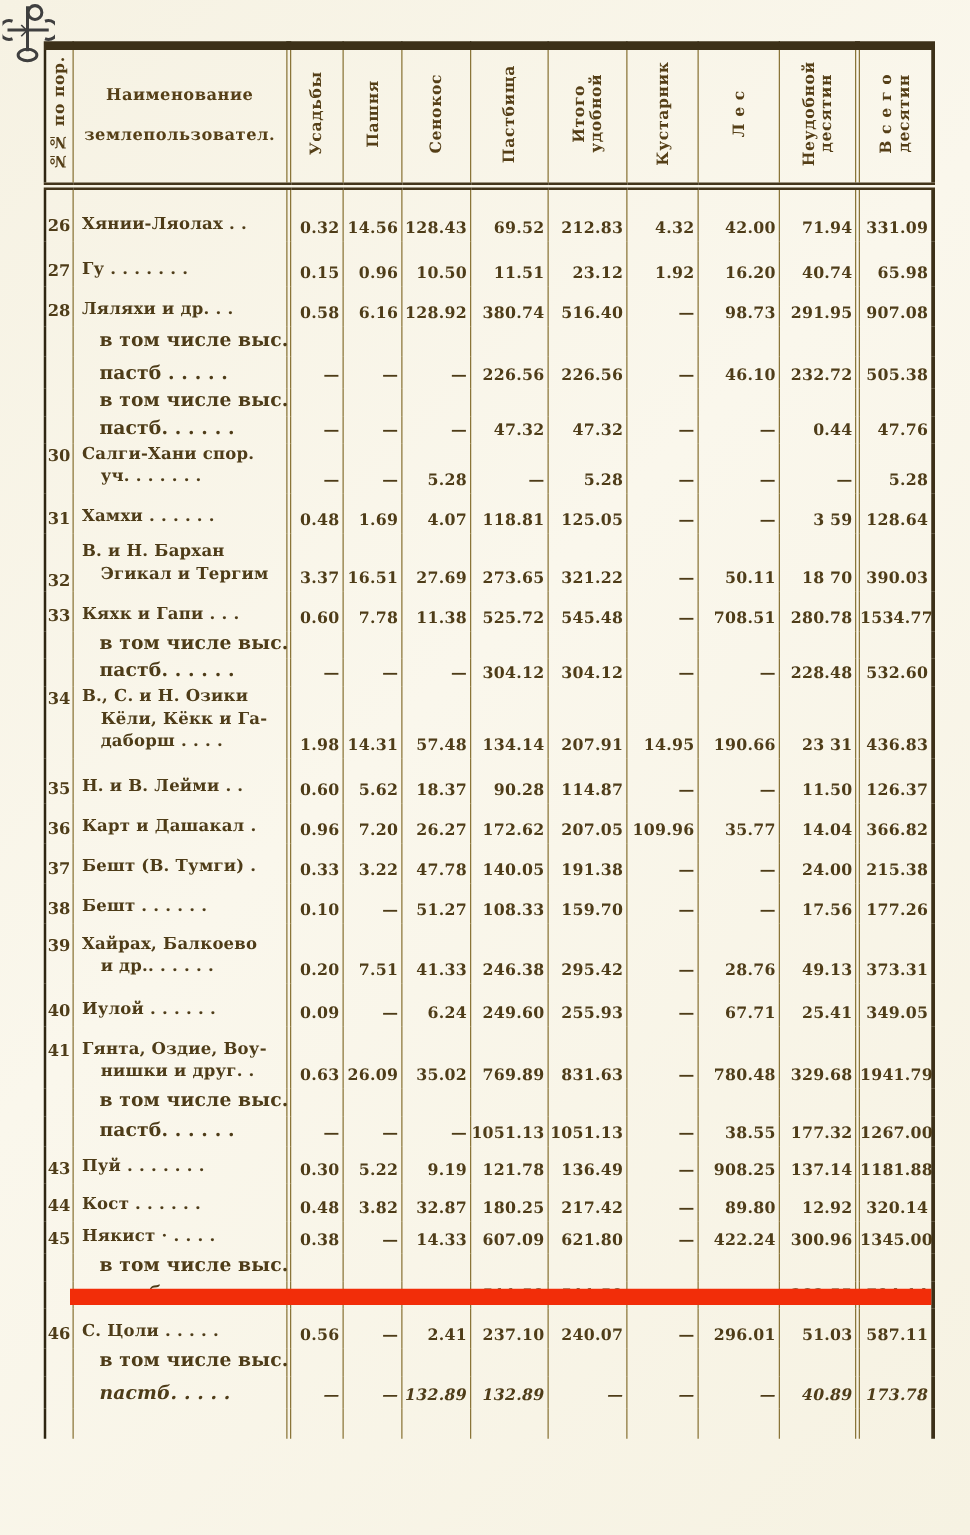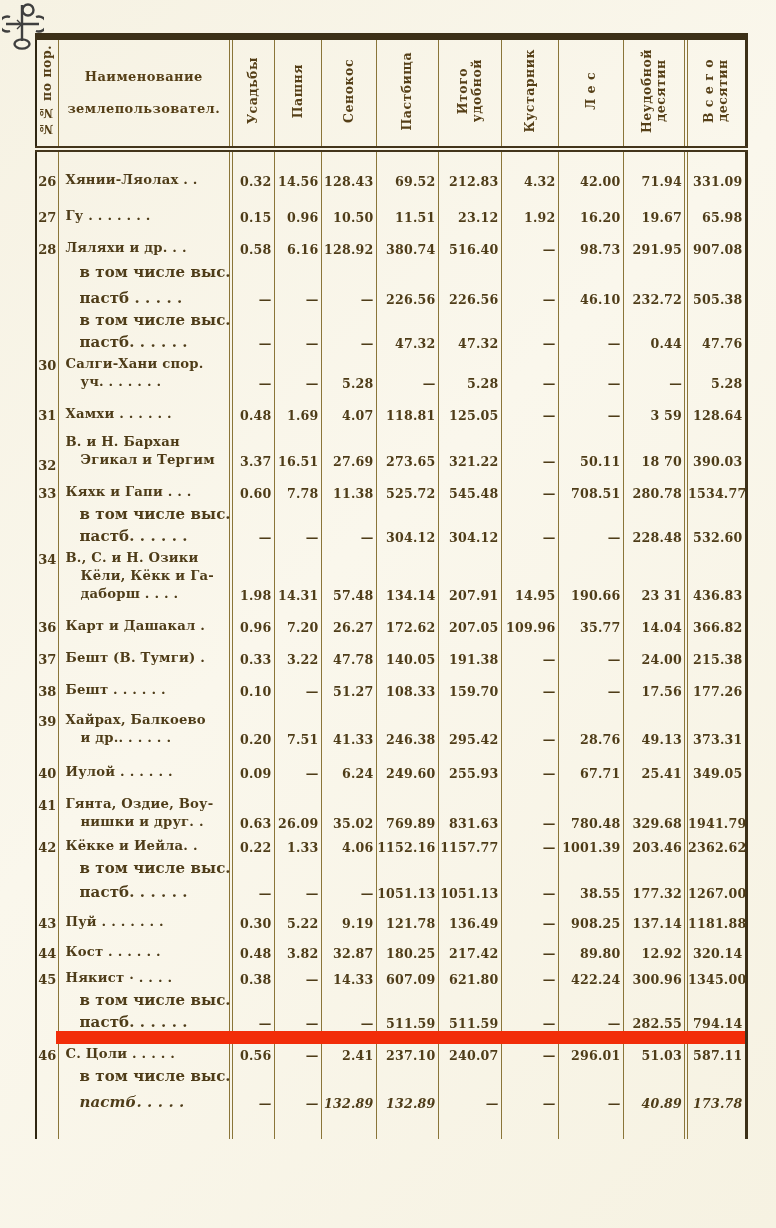--- a/index.html
+++ b/index.html
@@ -140,21 +140,21 @@
         <td class="c-name bL1">
           <div class="ln i0">Гу . . . . . . .</div>
         </td>
         <td class="c-val bL2">0.15</td>
         <td class="c-val bL1">0.96</td>
         <td class="c-val bL1">10.50</td>
         <td class="c-val bL1">11.51</td>
         <td class="c-val bL1">23.12</td>
         <td class="c-val bL1">1.92</td>
         <td class="c-val bL1">16.20</td>
-        <td class="c-val bL1">19.67</td>
+        <td class="c-val bL1">40.74</td>
         <td class="c-val bL2">65.98</td>
       </tr>
       <tr style="height: 32px;">
         <td class="c-num">
           <span style="margin-bottom: 4px;">28</span>
         </td>
         <td class="c-name bL1">
           <div class="ln i0">Ляляхи и др. . .</div>
         </td>
         <td class="c-val bL2">0.58</td>
@@ -339,20 +339,37 @@
         <td class="c-val bL2">1.98</td>
         <td class="c-val bL1">14.31</td>
         <td class="c-val bL1">57.48</td>
         <td class="c-val bL1">134.14</td>
         <td class="c-val bL1">207.91</td>
         <td class="c-val bL1">14.95</td>
         <td class="c-val bL1">190.66</td>
         <td class="c-val bL1">23 31</td>
         <td class="c-val bL2">436.83</td>
       </tr>
+      <tr style="height: 36px;">
+        <td class="c-num">
+          <span style="margin-bottom: 4px;">35</span>
+        </td>
+        <td class="c-name bL1">
+          <div class="ln i0">Н. и В. Лейми . .</div>
+        </td>
+        <td class="c-val bL2">0.60</td>
+        <td class="c-val bL1">5.62</td>
+        <td class="c-val bL1">18.37</td>
+        <td class="c-val bL1">90.28</td>
+        <td class="c-val bL1">114.87</td>
+        <td class="c-val bL1">—</td>
+        <td class="c-val bL1">—</td>
+        <td class="c-val bL1">11.50</td>
+        <td class="c-val bL2">126.37</td>
+      </tr>
       <tr style="height: 32px;">
         <td class="c-num">
           <span style="margin-bottom: 4px;">36</span>
         </td>
         <td class="c-name bL1">
           <div class="ln i0">Карт и Дашакал .</div>
         </td>
         <td class="c-val bL2">0.96</td>
         <td class="c-val bL1">7.20</td>
         <td class="c-val bL1">26.27</td>
@@ -443,37 +460,20 @@
         <td class="c-val bL2">0.63</td>
         <td class="c-val bL1">26.09</td>
         <td class="c-val bL1">35.02</td>
         <td class="c-val bL1">769.89</td>
         <td class="c-val bL1">831.63</td>
         <td class="c-val bL1">—</td>
         <td class="c-val bL1">780.48</td>
         <td class="c-val bL1">329.68</td>
         <td class="c-val bL2">1941.79</td>
       </tr>
-      <tr style="height: 24px;">
-        <td class="c-num">
-          <span style="margin-bottom: 4px;">42</span>
-        </td>
-        <td class="c-name bL1">
-          <div class="ln i0">Кёкке и Иейла. .</div>
-        </td>
-        <td class="c-val bL2">0.22</td>
-        <td class="c-val bL1">1.33</td>
-        <td class="c-val bL1">4.06</td>
-        <td class="c-val bL1">1152.16</td>
-        <td class="c-val bL1">1157.77</td>
-        <td class="c-val bL1">—</td>
-        <td class="c-val bL1">1001.39</td>
-        <td class="c-val bL1">203.46</td>
-        <td class="c-val bL2">2362.62</td>
-      </tr>
       <tr style="height: 22px;">
         <td class="c-num"></td>
         <td class="c-name bL1">
           <div class="ln i2">в том числе выс.</div>
         </td>
         <td class="c-val bL2"></td>
         <td class="c-val bL1"></td>
         <td class="c-val bL1"></td>
         <td class="c-val bL1"></td>
         <td class="c-val bL1"></td>

